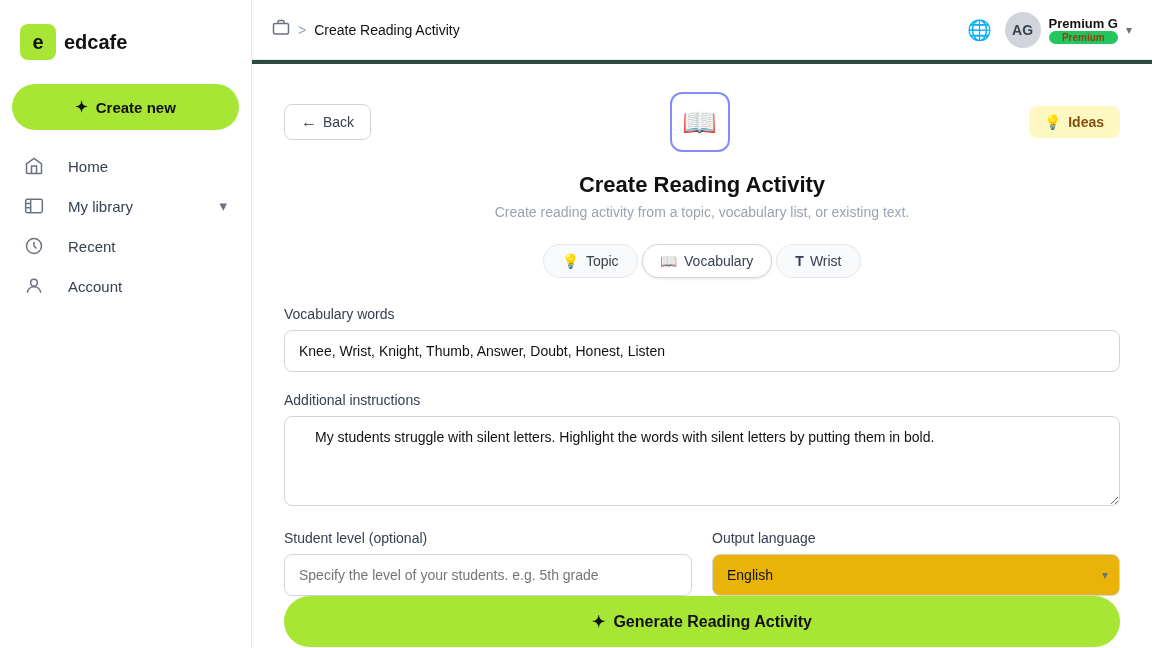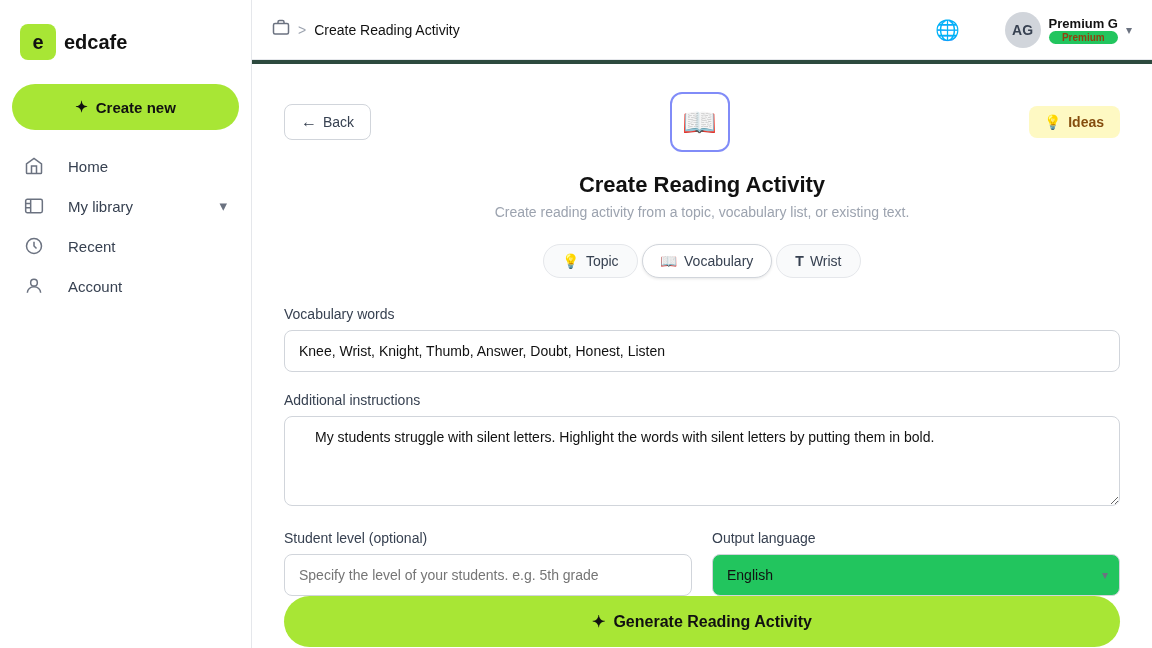--- a/index.html
+++ b/index.html
@@ -94,21 +94,20 @@
       display: flex;
       align-items: center;
       gap: 12px;
     }
     .lang-icon { font-size: 20px; color: #6b7280; cursor: pointer; }
     .avatar-area {
       display: flex;
       align-items: center;
       gap: 8px;
       cursor: pointer;
-      margin-left: 32px;
     }
     .avatar {
       width: 36px;
       height: 36px;
       border-radius: 50%;
       background: #d1d5db;
       overflow: hidden;
       display: flex;
       align-items: center;
       justify-content: center;
@@ -276,21 +275,21 @@
     .field-select {
       width: 100%;
       border: 1px solid #d1d5db;
       border-radius: 8px;
       padding: 12px 14px;
       font-size: 14px;
       color: #111;
       outline: none;
       font-family: inherit;
       appearance: none;
-      background: #22c55e;
+      background: #eab308;
       cursor: pointer;
     }
     .select-chevron {
       position: absolute;
       right: 12px;
       top: 50%;
       transform: translateY(-50%);
       color: #6b7280;
       pointer-events: none;
       font-size: 12px;

